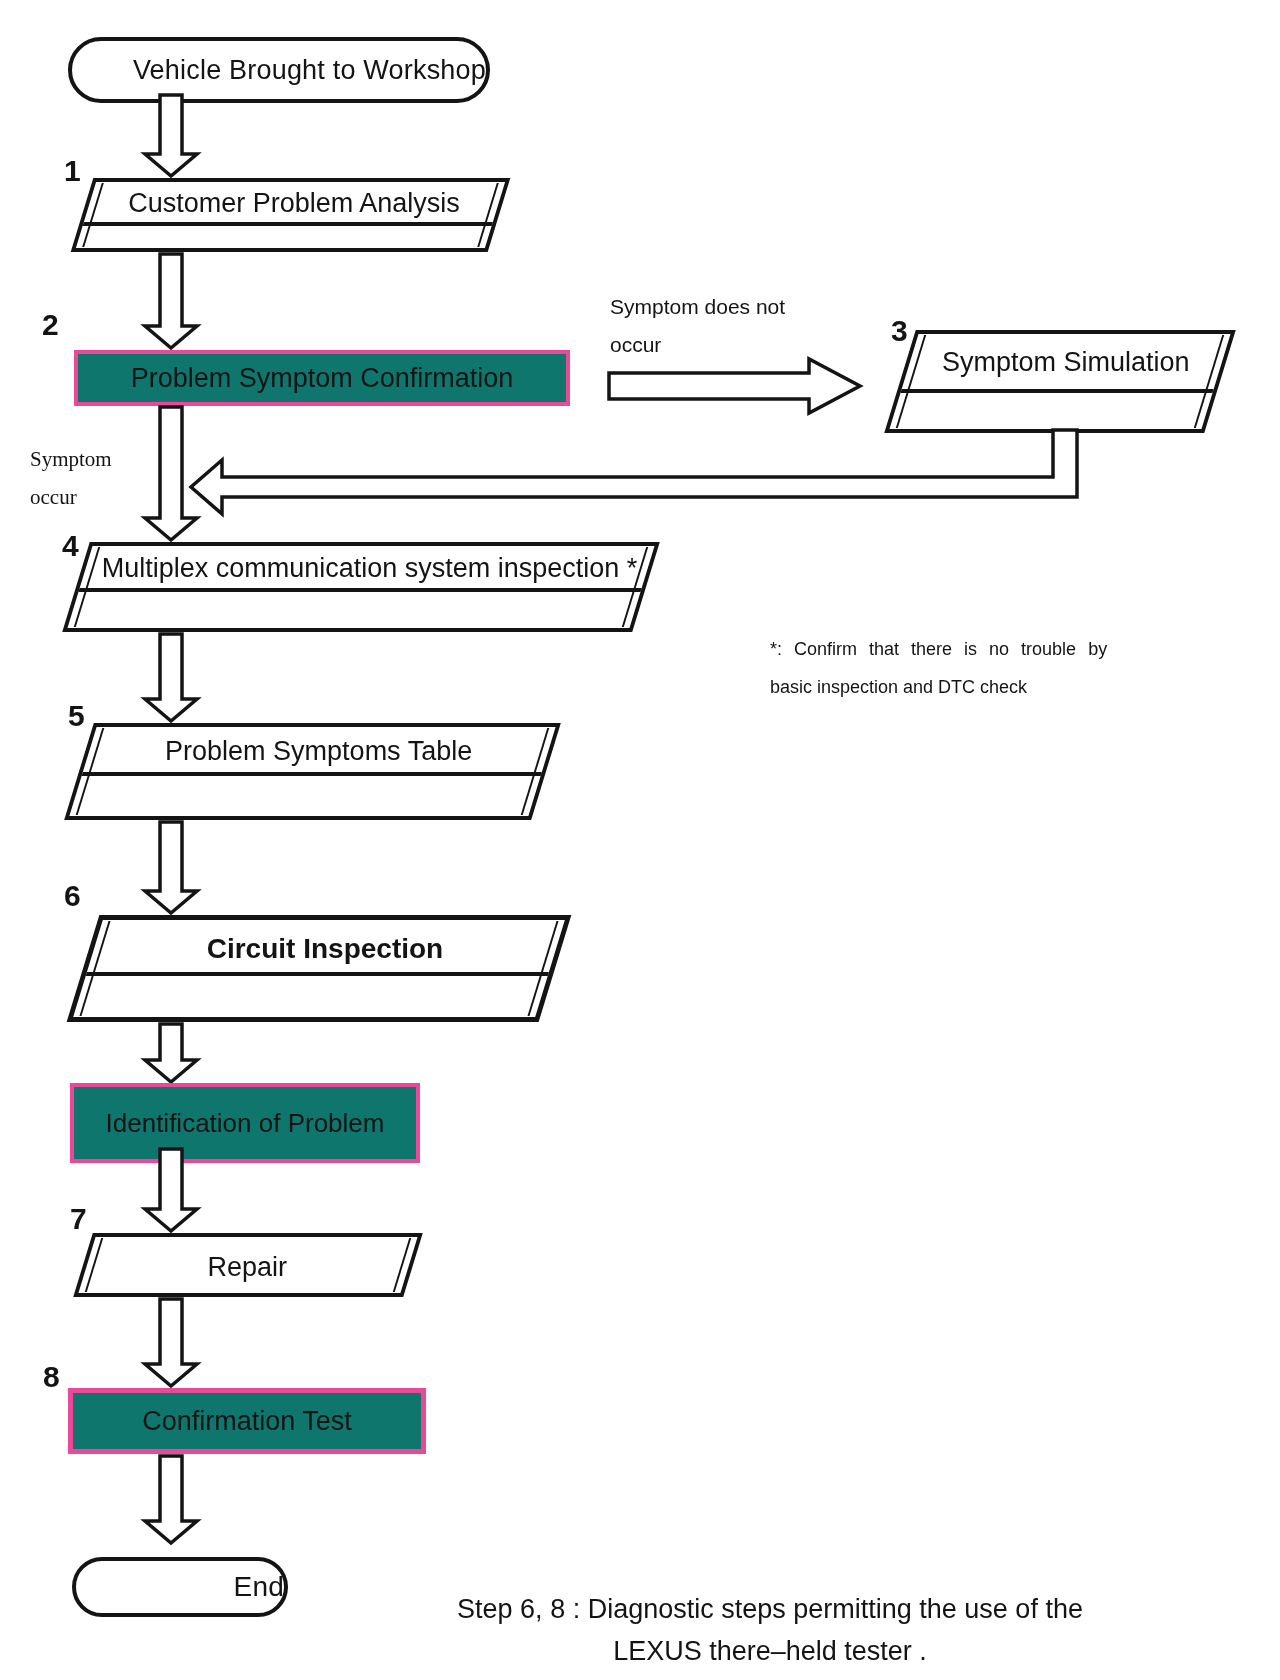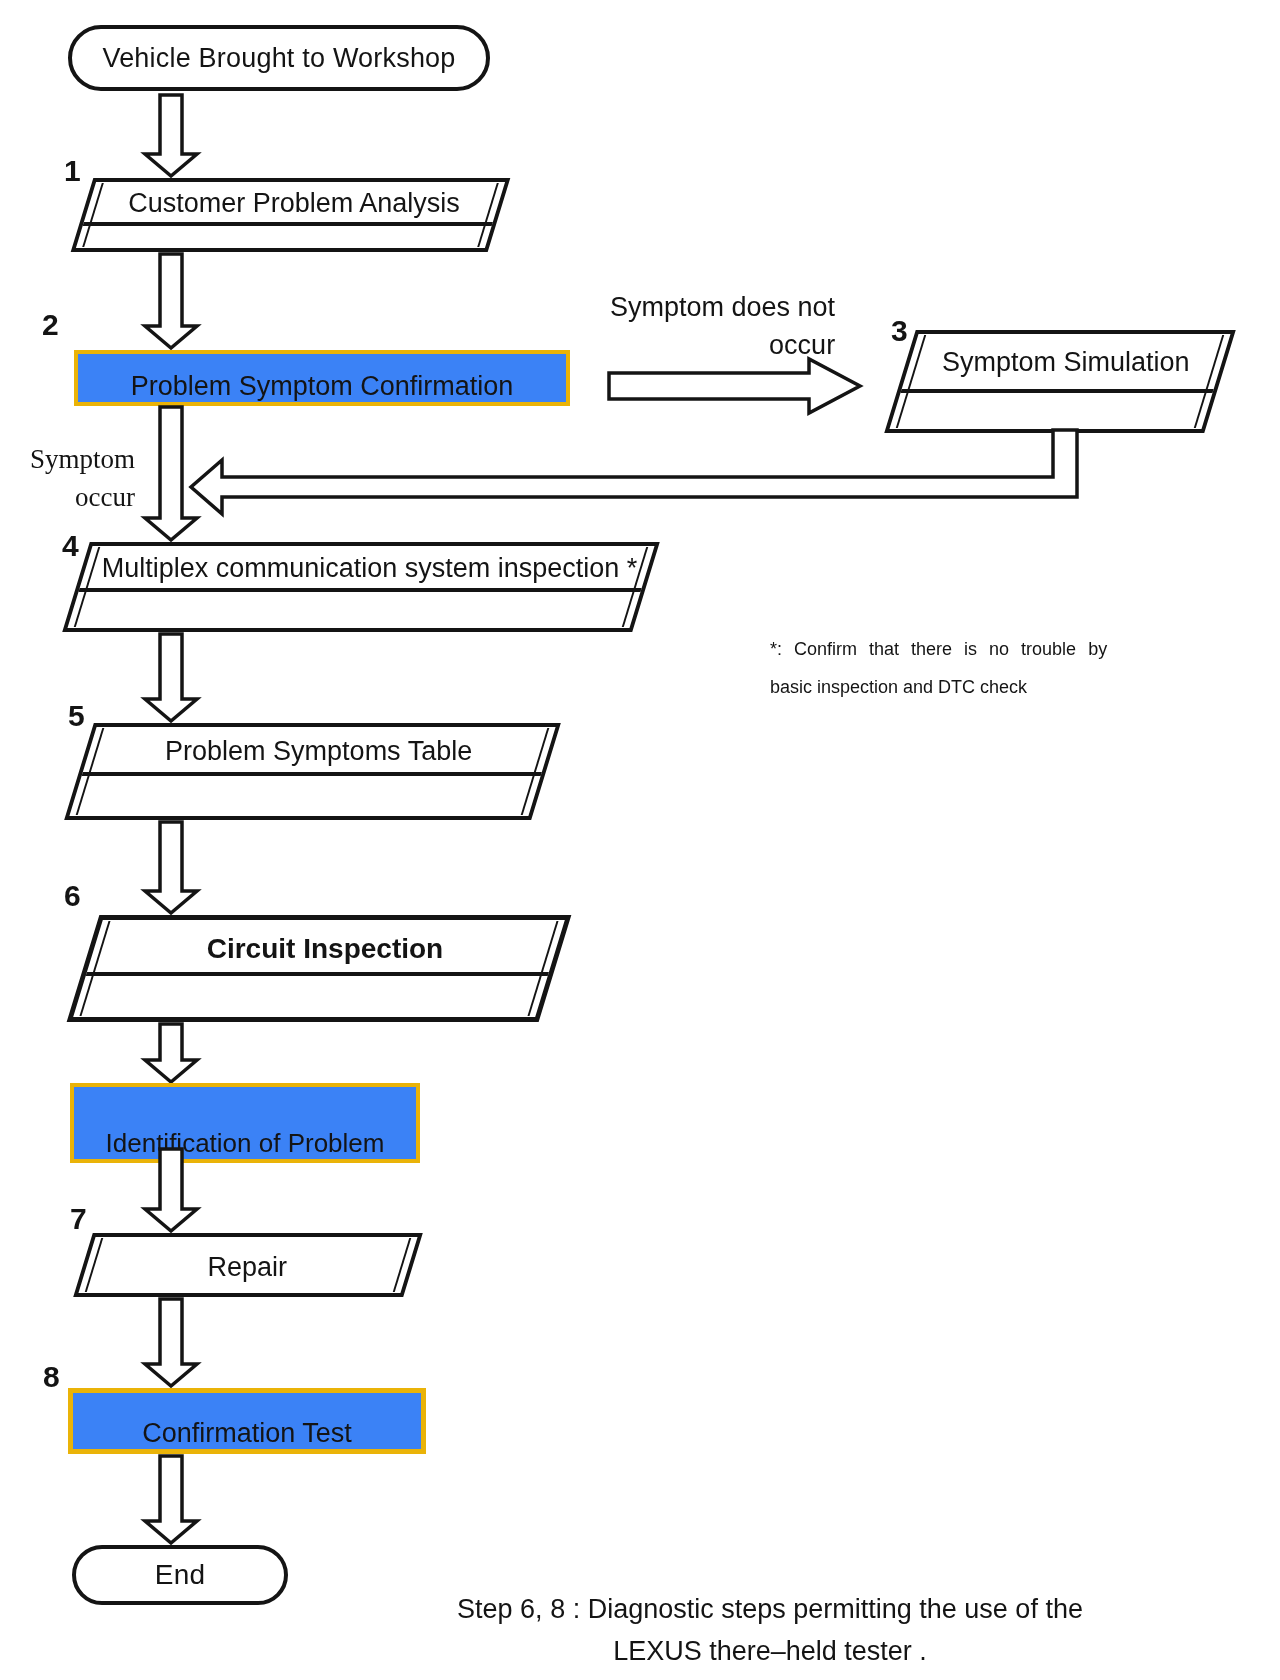--- a/index.html
+++ b/index.html
@@ -8,28 +8,28 @@
     position:relative; width:1280px; height:1680px;
     background:#ffffff; overflow:hidden;
     font-family:"Liberation Sans", "DejaVu Sans", sans-serif;
     color:#141414;
   }
   .abs { position:absolute; }
 
   
   .pill {
     border:4px solid #141414; border-radius:44px; background:#fff;
-    display:flex; align-items:center; justify-content:center;
-    font-size:27px; letter-spacing:0.2px;
+    display:flex; align-items:center; justify-content:flex-end;
+    font-size:27px; letter-spacing:0.2px;margin-top:12px;
   }
 
   
   .rbox {
-    border:4px solid #eab308; background:#3b82f6;
-    display:flex; align-items:flex-end; justify-content:center;
+    border:4px solid #ec4899; background:#0f766e;
+    display:flex; align-items:center; justify-content:center;
     font-size:27px;
   }
   .rbox.thick { border-width:5px; }
 
   
   .para {
     border:4px solid #141414; background:#fff;
     transform:skewX(-17deg);
   }
   .para.thick { border-width:5px; }
@@ -40,21 +40,21 @@
   .para::after  { right:6px; }
   .para .divider { position:absolute; left:0; right:0; height:4px; background:#141414; }
   .para .txt {
     position:absolute; left:16px; right:16px; text-align:center;
     font-size:27px; transform:skewX(17deg); white-space:nowrap;
   }
   .para .txt.bold { font-weight:bold; font-size:28px; }
 
   .stepnum { font-weight:bold; font-size:30px; line-height:1; }
 
-  .edge-label { font-size:27px; line-height:38px; white-space:nowrap;text-align:right; }
+  .edge-label { font-size:21px; line-height:38px; white-space:nowrap; }
 
   .note { font-size:18px; line-height:38px; white-space:nowrap;margin-left:17px; }
   .note .l1 { word-spacing:7px; }
 
   .caption { font-size:27px; line-height:42px; text-align:center; white-space:nowrap; }
 
   svg.conn { display:block; overflow:visible; }
   svg.conn polygon { fill:#ffffff; stroke:#141414; stroke-width:3.5; stroke-linejoin:miter; }
 </style>
 </head>

